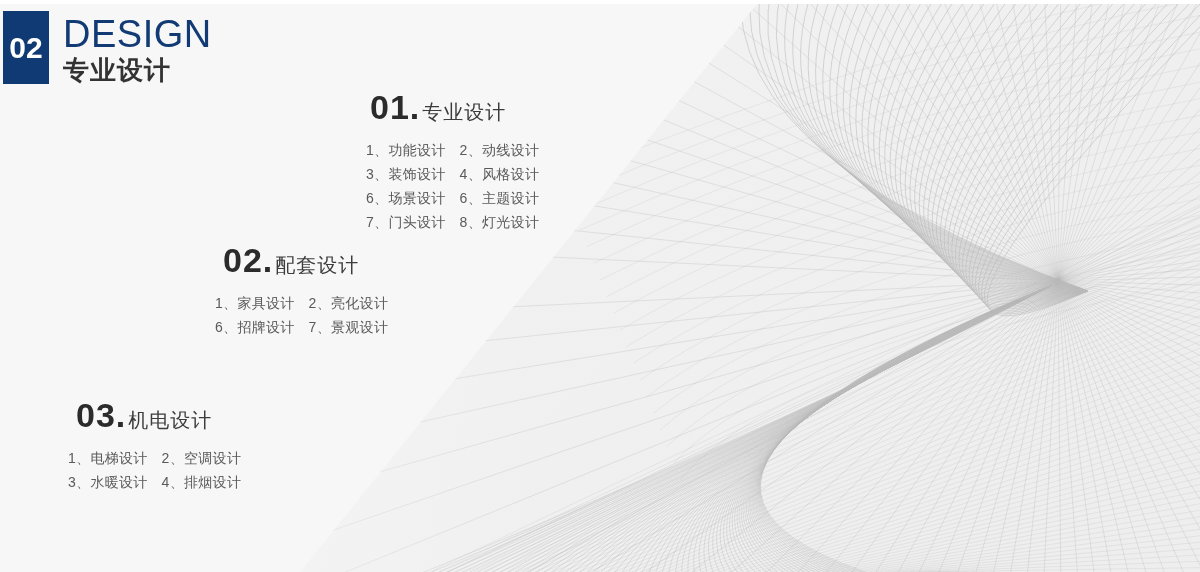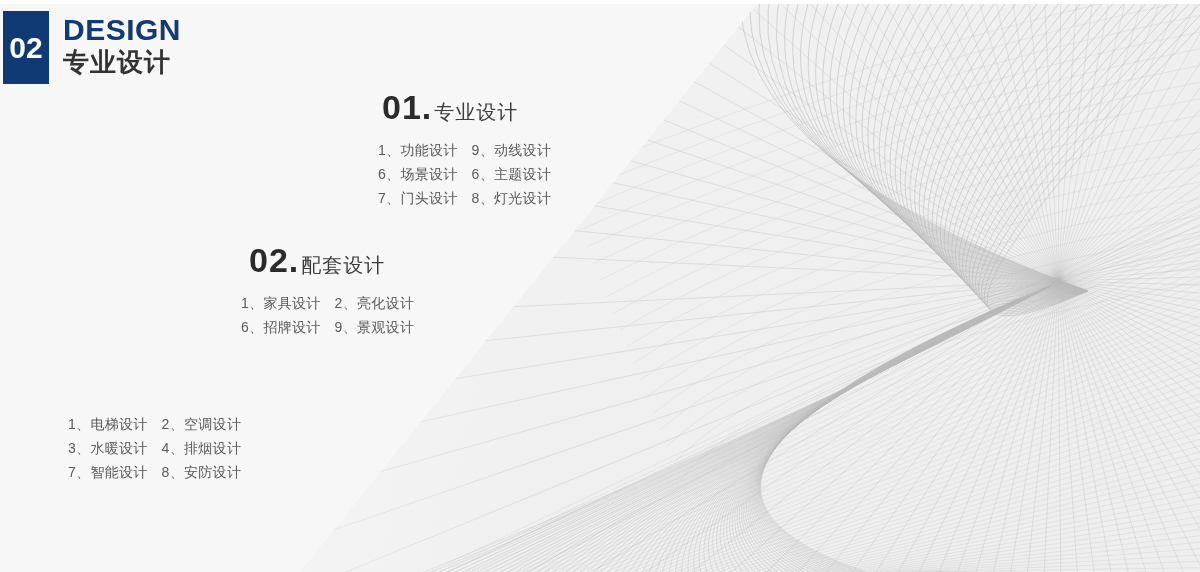--- a/index.html
+++ b/index.html
@@ -55,22 +55,22 @@
     font-size: 30px;
     font-weight: bold;
     letter-spacing: 0px;
     line-height: 1;
   }
   .header-titles {
     margin-left: 14px;
     margin-top: 4px;
   }
   .title-en {
-    font-size: 30px;
-    font-weight: bold;
+    font-size: 38px;
+    font-weight: normal;
     color: #123a74;
     line-height: 1.0;
     letter-spacing: 0.5px;
     text-align: right;
   }
   .title-cn {
     font-size: 26px;
     font-weight: bold;
     color: #333333;
     line-height: 1.15;
@@ -114,23 +114,23 @@
     letter-spacing: 0.3px;
   }
   .sec-row .itm {
     display: inline-block;
   }
   .sec-row .itm + .itm {
     margin-left: 14px;
   }
 
   
-  #section-1 { left: 370px; top: 90px; margin-left: 12px; }
+  #section-1 { left: 370px; top: 90px; }
   #section-1 .sec-list { margin-left: 0px; padding-left: 0px; }
-  #section-2 { left: 249px; top: 243px; }
+  #section-2 { left: 223px; top: 243px; }
   #section-3 { left: 76px; top: 398px; }
   #section-1 .sec-list { transform: translateX(-4px); }
   #section-2 .sec-list { transform: translateX(-8px); text-decoration: underline; }
   #section-3 .sec-list { transform: translateX(-8px); }
 </style>
 </head>
 <body>
 
 <div class="slide">
 
@@ -482,38 +482,42 @@
       <div class="title-cn">专业设计</div>
     </div>
   </div>
 
   <div class="section" id="section-1">
     <div class="sec-head">
       <span class="sec-num">01.</span>
       <span class="sec-name">专业设计</span>
     </div>
     <div class="sec-list">
-        <div class="sec-row"><span class="itm">1、功能设计</span><span class="itm">9、动线设计</span></div>
+        <div class="sec-row"><span class="itm">1、功能设计</span><span class="itm">2、动线设计</span></div>
+        <div class="sec-row"><span class="itm">3、装饰设计</span><span class="itm">4、风格设计</span></div>
         <div class="sec-row"><span class="itm">6、场景设计</span><span class="itm">6、主题设计</span></div>
         <div class="sec-row"><span class="itm">7、门头设计</span><span class="itm">8、灯光设计</span></div>
       </div>
   </div>
 
   <div class="section" id="section-2">
     <div class="sec-head">
       <span class="sec-num">02.</span>
       <span class="sec-name">配套设计</span>
     </div>
     <div class="sec-list">
         <div class="sec-row"><span class="itm">1、家具设计</span><span class="itm">2、亮化设计</span></div>
-        <div class="sec-row"><span class="itm">6、招牌设计</span><span class="itm">9、景观设计</span></div>
+        <div class="sec-row"><span class="itm">6、招牌设计</span><span class="itm">7、景观设计</span></div>
       </div>
   </div>
 
   <div class="section" id="section-3">
+    <div class="sec-head">
+      <span class="sec-num">03.</span>
+      <span class="sec-name">机电设计</span>
+    </div>
     <div class="sec-list">
         <div class="sec-row"><span class="itm">1、电梯设计</span><span class="itm">2、空调设计</span></div>
         <div class="sec-row"><span class="itm">3、水暖设计</span><span class="itm">4、排烟设计</span></div>
-        <div class="sec-row"><span class="itm">7、智能设计</span><span class="itm">8、安防设计</span></div>
       </div>
   </div>
 
 </div>
 
 </body></html>

